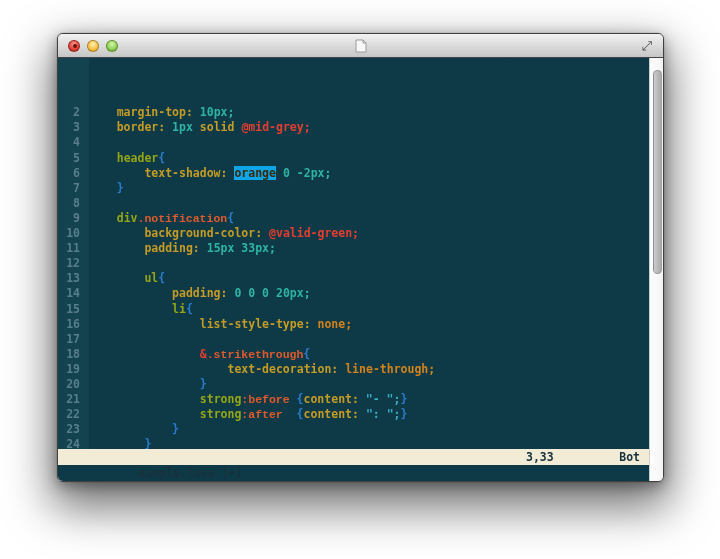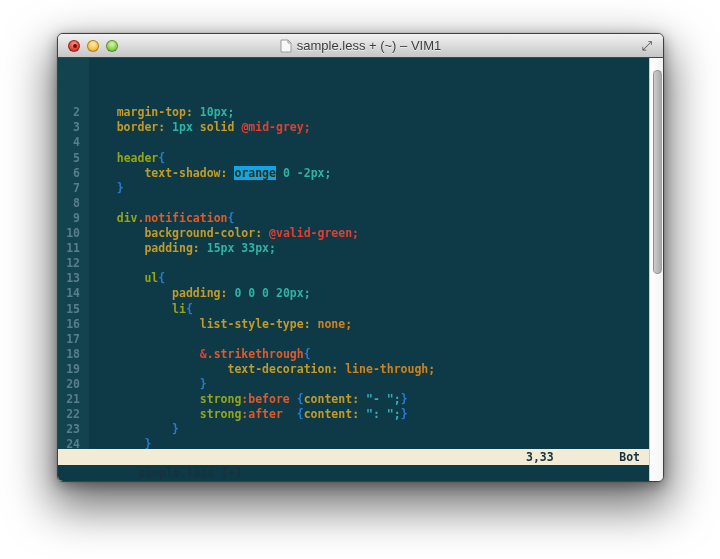--- a/index.html
+++ b/index.html
@@ -74,21 +74,21 @@
     flex:0 0 31px; width:31px; text-align:right; padding-right:9px;
     color:#587e8b;
   }
   .lcode { flex:1; color:#93adb3; }
 
   .tok-plain { color:#93adb3; }
   .tok-prop  { color:#c49b26; }
   .tok-val   { color:#2fb3a3; }
   .tok-kw    { color:#d0821c; }
   .tok-sel   { color:#94a617; }
-  .tok-cls   { color:#e05a2b; }
+  .tok-cls   { color:#e05a2b;font-family:Liberation Mono, monospace; }
   .tok-var   { color:#e53e30; }
   .tok-brace { color:#2b7cd0; }
   .tok-str   { color:#38abc4; }
   .tok-hl    { background:#0ea5e9; color:#3a2a08; }
 
   
   .statusline {
     flex:0 0 16px; height:16px; background:#f2ecd7; color:#17323d;
     font-size:11.5px; font-weight:bold; line-height:16px; white-space:pre;
     position:relative; padding-left:11px;
@@ -126,21 +126,20 @@
           <div class="dot"></div>
         </div>
         <div class="light light-min"></div>
         <div class="light light-zoom"></div>
       </div>
       <div class="titlewrap">
         <svg class="docicon" width="12" height="14" viewBox="0 0 12 14">
           <path d="M1 1 h7 l3 3 v9 h-10 z" fill="#f8f8f8" stroke="#9a9a9a" stroke-width="1"></path>
           <path d="M8 1 v3 h3" fill="none" stroke="#9a9a9a" stroke-width="1"></path>
         </svg>
-        <span>sample.less + (~) – VIM1</span>
       </div>
       <div class="fsbtn">⤢</div>
     </div>
 
     <div class="termwrap">
       <div class="termleft">
 
         <div class="codearea">
           <div class="gutterbg"></div>
           <div class="lines"><div class="line"><span class="lnum">2</span><span class="lcode"><span class="tok-prop">    margin-top:</span><span class="tok-plain"> </span><span class="tok-val">10px;</span></span></div><div class="line"><span class="lnum">3</span><span class="lcode"><span class="tok-prop">    border:</span><span class="tok-plain"> </span><span class="tok-val">1px</span><span class="tok-plain"> </span><span class="tok-prop">solid</span><span class="tok-plain"> </span><span class="tok-var">@mid-grey;</span></span></div><div class="line"><span class="lnum">4</span><span class="lcode"></span></div><div class="line"><span class="lnum">5</span><span class="lcode"><span class="tok-plain">    </span><span class="tok-sel">header</span><span class="tok-brace">{</span></span></div><div class="line"><span class="lnum">6</span><span class="lcode"><span class="tok-prop">        text-shadow:</span><span class="tok-plain"> </span><span class="tok-hl">orange</span><span class="tok-plain"> </span><span class="tok-val">0</span><span class="tok-plain"> </span><span class="tok-val">-2px;</span></span></div><div class="line"><span class="lnum">7</span><span class="lcode"><span class="tok-plain">    </span><span class="tok-brace">}</span></span></div><div class="line"><span class="lnum">8</span><span class="lcode"></span></div><div class="line"><span class="lnum">9</span><span class="lcode"><span class="tok-plain">    </span><span class="tok-sel">div</span><span class="tok-cls">.notification</span><span class="tok-brace">{</span></span></div><div class="line"><span class="lnum">10</span><span class="lcode"><span class="tok-prop">        background-color:</span><span class="tok-plain"> </span><span class="tok-var">@valid-green;</span></span></div><div class="line"><span class="lnum">11</span><span class="lcode"><span class="tok-prop">        padding:</span><span class="tok-plain"> </span><span class="tok-val">15px 33px;</span></span></div><div class="line"><span class="lnum">12</span><span class="lcode"></span></div><div class="line"><span class="lnum">13</span><span class="lcode"><span class="tok-plain">        </span><span class="tok-sel">ul</span><span class="tok-brace">{</span></span></div><div class="line"><span class="lnum">14</span><span class="lcode"><span class="tok-prop">            padding:</span><span class="tok-plain"> </span><span class="tok-val">0 0 0 20px;</span></span></div><div class="line"><span class="lnum">15</span><span class="lcode"><span class="tok-plain">            </span><span class="tok-sel">li</span><span class="tok-brace">{</span></span></div><div class="line"><span class="lnum">16</span><span class="lcode"><span class="tok-prop">                list-style-type:</span><span class="tok-plain"> </span><span class="tok-kw">none;</span></span></div><div class="line"><span class="lnum">17</span><span class="lcode"></span></div><div class="line"><span class="lnum">18</span><span class="lcode"><span class="tok-plain">                </span><span class="tok-var">&amp;</span><span class="tok-cls">.strikethrough</span><span class="tok-brace">{</span></span></div><div class="line"><span class="lnum">19</span><span class="lcode"><span class="tok-prop">                    text-decoration:</span><span class="tok-plain"> </span><span class="tok-kw">line-through;</span></span></div><div class="line"><span class="lnum">20</span><span class="lcode"><span class="tok-plain">                </span><span class="tok-brace">}</span></span></div><div class="line"><span class="lnum">21</span><span class="lcode"><span class="tok-plain">                </span><span class="tok-sel">strong</span><span class="tok-cls">:before</span><span class="tok-plain"> </span><span class="tok-brace">{</span><span class="tok-prop">content:</span><span class="tok-plain"> </span><span class="tok-str">"- ";</span><span class="tok-brace">}</span></span></div><div class="line"><span class="lnum">22</span><span class="lcode"><span class="tok-plain">                </span><span class="tok-sel">strong</span><span class="tok-cls">:after</span><span class="tok-plain">  </span><span class="tok-brace">{</span><span class="tok-prop">content:</span><span class="tok-plain"> </span><span class="tok-str">": ";</span><span class="tok-brace">}</span></span></div><div class="line"><span class="lnum">23</span><span class="lcode"><span class="tok-plain">            </span><span class="tok-brace">}</span></span></div><div class="line"><span class="lnum">24</span><span class="lcode"><span class="tok-plain">        </span><span class="tok-brace">}</span></span></div></div>

